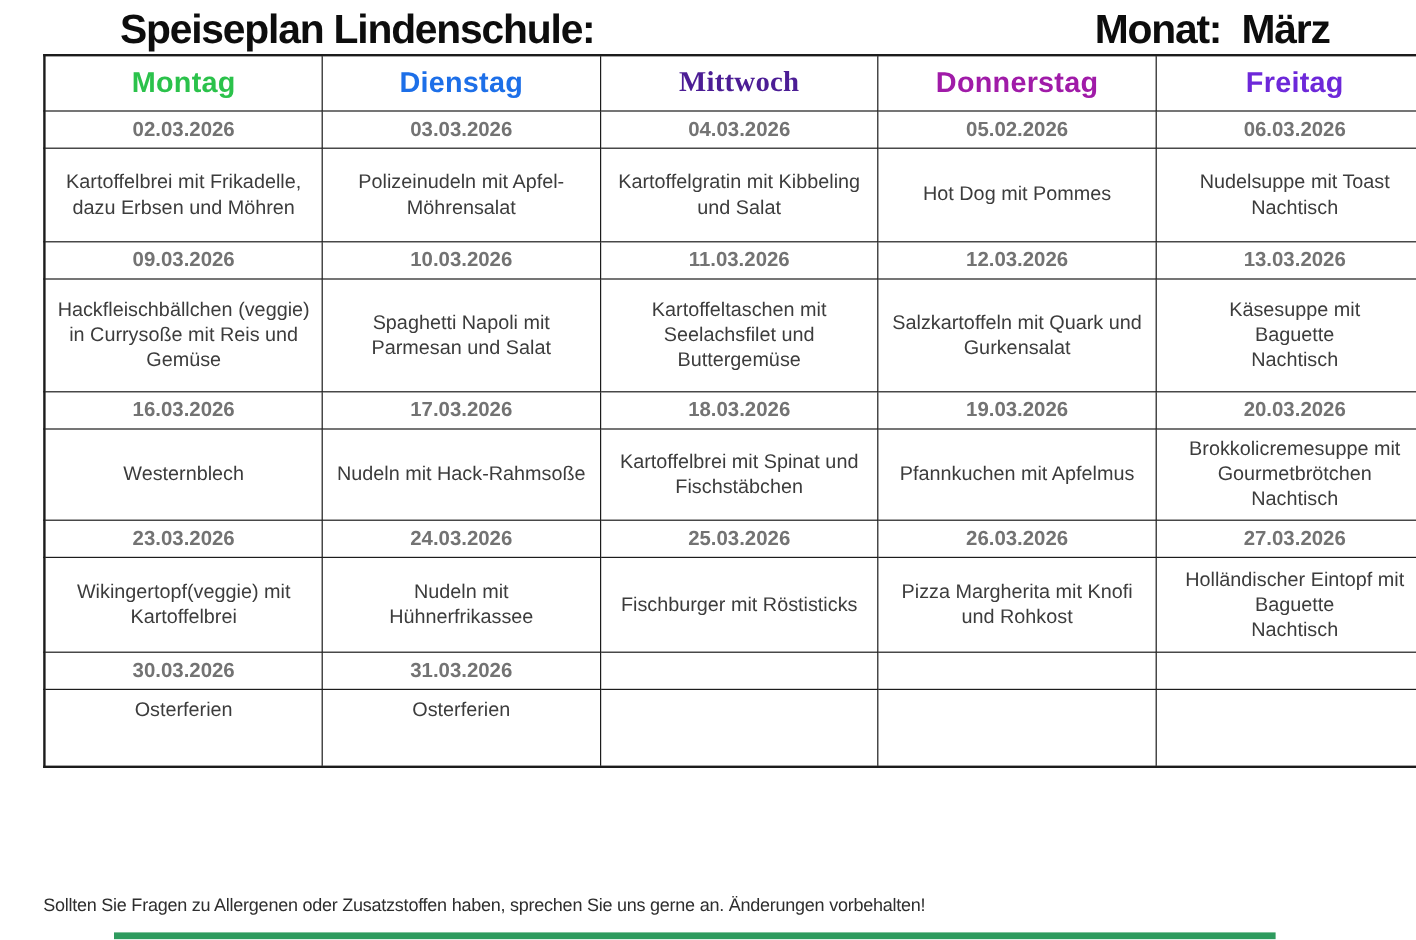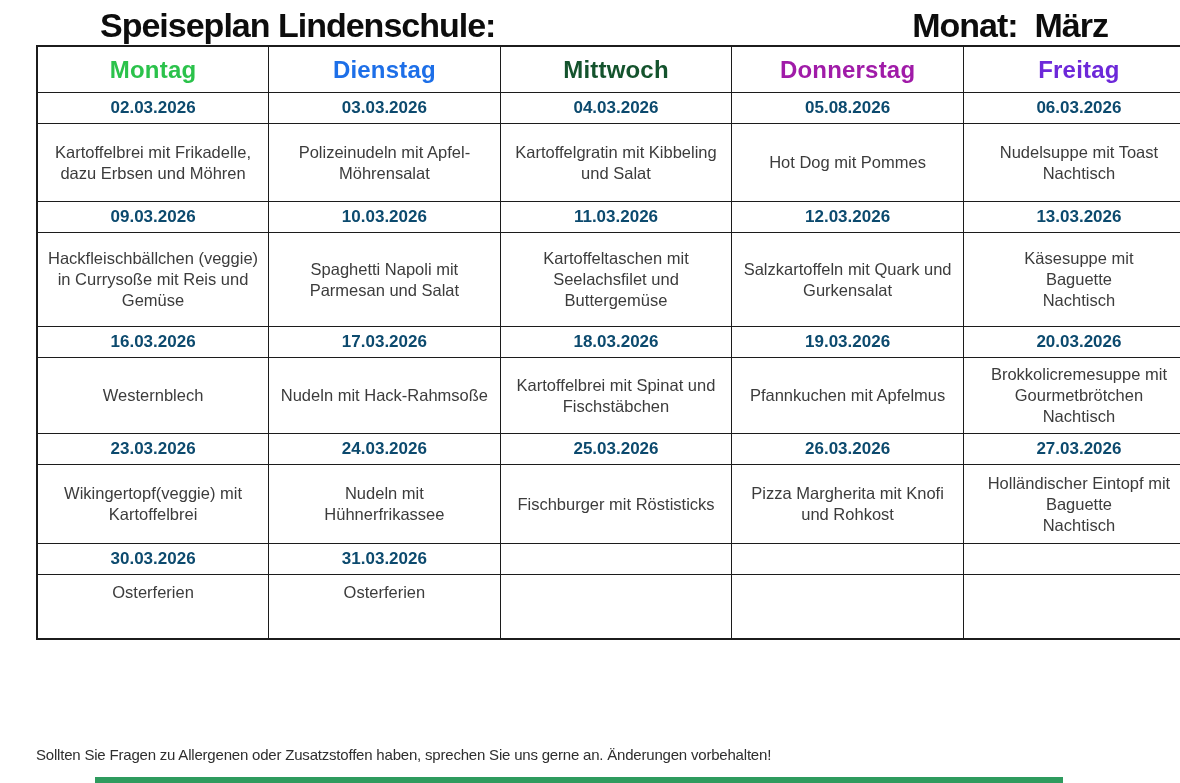--- a/index.html
+++ b/index.html
@@ -48,21 +48,21 @@
   table.plan th {
     height: 43px;
     font-size: 24px;
     font-weight: bold;
     letter-spacing: 0.2px;
   }
   tr.date-row td {
     height: 28px;
     font-size: 17px;
     font-weight: bold;
-    color: #0c4a6e;
+    color: #737373;
   }
   tr.meal-row td {
     font-size: 16.5px;
     color: #3c3c3c;
     line-height: 21px;
     white-space: pre-line;
   }
   tr.mr1 td { height: 75px; }
   tr.mr2 td { height: 91px; }
   tr.mr3 td { height: 73px; }
@@ -93,31 +93,31 @@
   <div class="title-row">
     <span class="page-title">Speiseplan Lindenschule:</span>
     <span class="month-label">Monat:  März</span>
   </div>
 
   <table class="plan">
     <thead>
       <tr>
         <th style="color: rgb(43, 194, 75);">Montag</th>
         <th style="color: rgb(29, 111, 232);">Dienstag</th>
-        <th style="color: #14532d;">Mittwoch</th>
+        <th style="color: #4c1d95; font-family: Liberation Serif, serif;">Mittwoch</th>
         <th style="color: rgb(160, 27, 168);">Donnerstag</th>
         <th style="color: #6d28d9;">Freitag</th>
       </tr>
     </thead>
     <tbody>
       <tr class="date-row">
         <td>02.03.2026</td>
         <td>03.03.2026</td>
         <td>04.03.2026</td>
-        <td>05.08.2026</td>
+        <td>05.02.2026</td>
         <td>06.03.2026</td>
       </tr>
       <tr class="meal-row mr1">
         <td>Kartoffelbrei mit Frikadelle, dazu Erbsen und Möhren</td>
         <td>Polizeinudeln mit Apfel-Möhrensalat</td>
         <td>Kartoffelgratin mit Kibbeling und Salat</td>
         <td>Hot Dog mit Pommes</td>
         <td>Nudelsuppe mit Toast
 Nachtisch</td>
       </tr>

